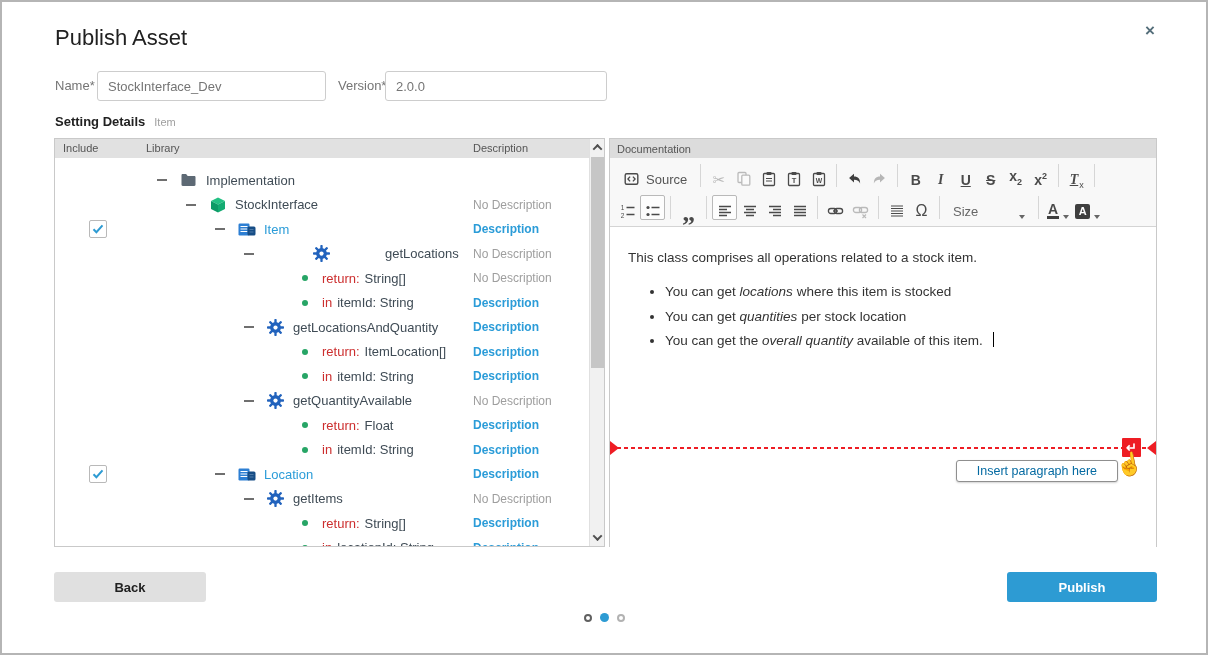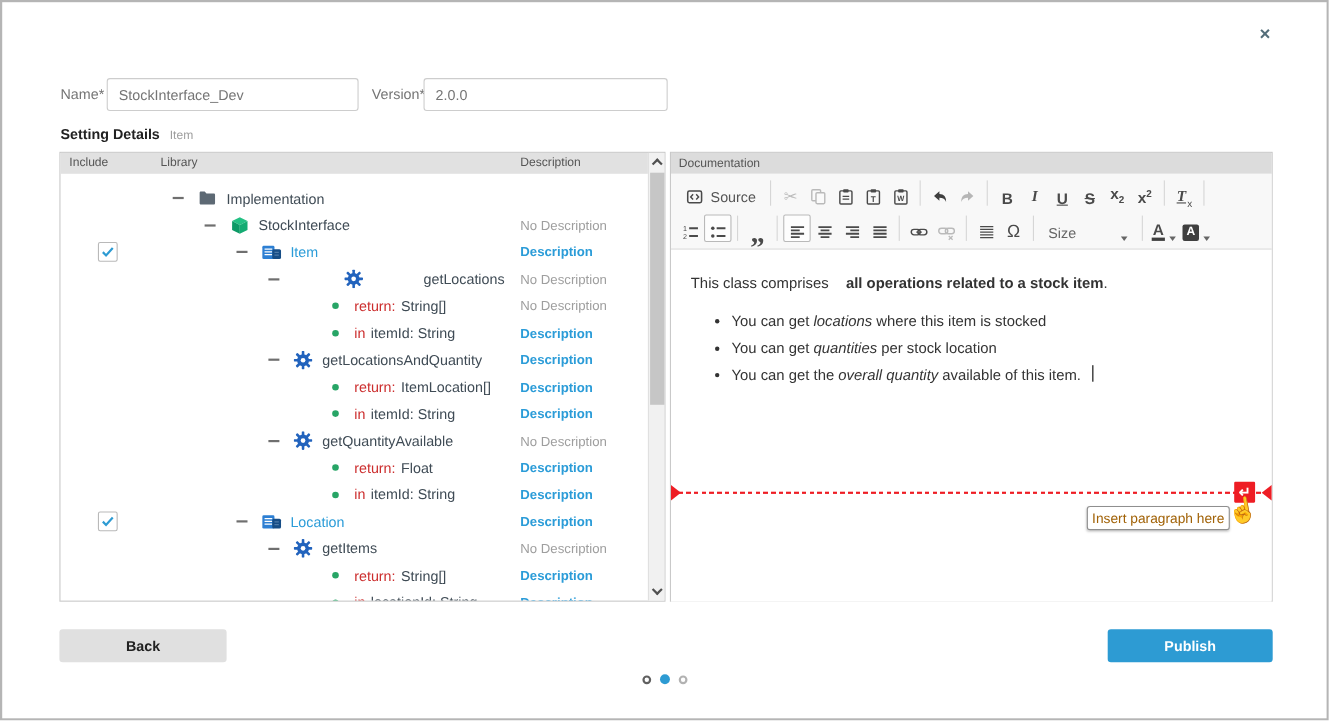--- a/index.html
+++ b/index.html
@@ -56,51 +56,52 @@
   .tbtn.disabled { opacity:.35; cursor:default; }
   .tbtn .glyph { font-size:14px; color:#4a4a4a; line-height:1; }
   .tbtn-labeled { gap:6px; padding:0 7px; font-size:13px; color:#555; }
   .tsep { width:1px; height:23px; background:#d6d6d6; margin:0 5px; flex:0 0 1px; }
   .dd { width:88px; justify-content:space-between; padding:0 7px; color:#666; font-size:13px; }
   .dd-caret { width:0; height:0; border-left:3.5px solid transparent; border-right:3.5px solid transparent; border-top:4px solid #666; margin-left:4px; }
   .quote-glyph { font-family:"Liberation Serif",serif; font-size:26px; font-weight:700; color:#4a4a4a; line-height:0; position:relative; top:7px; }
 
   .editor { position:relative; height:320px; background:#fff; font-size:13.5px; color:#333; }
   .editor-inner { padding:21px 18px 0 18px; line-height:20px; }
-  .editor-inner p b { font-weight:700;margin-left:12px; }
+  .editor-inner p b { font-weight:400; }
   .editor-inner ul { margin:12px 0 0 0; padding-left:37px; }
   .editor-inner li { height:24.5px; line-height:24.5px; list-style:disc; }
   .editor-inner li em { font-style:italic; }
   .caret-bar { display:inline-block; width:1px; height:15px; background:#000; margin-left:10px; vertical-align:-2px; }
 
   
   .magicline { position:absolute; left:0; right:0; top:220px; height:2px;
     background:repeating-linear-gradient(90deg,#ee1d24 0 4px,transparent 4px 7px); }
   .ml-tri { position:absolute; top:-6px; width:0; height:0; border-top:7px solid transparent; border-bottom:7px solid transparent; }
   .ml-tri.left { left:0; border-left:9px solid #ee1d24; }
   .ml-tri.right { right:0; border-right:9px solid #ee1d24; }
   .ml-btn { position:absolute; right:15px; top:-9px; width:19px; height:19px; background:#ee1d24; color:#fff; font-size:13px; font-weight:700; display:flex; align-items:center; justify-content:center; border-radius:1px; cursor:pointer; }
-  .ml-tooltip { position:absolute; right:38px; top:13px; border:1px solid #8f8f8f; border-radius:3px; background:#fff; padding:3px 4px; font-size:12.5px; color:#a16207; white-space:nowrap; box-shadow:0 1px 2px rgba(0,0,0,.18); }
+  .ml-tooltip { position:absolute; right:38px; top:13px; border:1px solid #8f8f8f; border-radius:3px; background:#fff; padding:3px 20px; font-size:12.5px; color:#0369a1; white-space:nowrap; box-shadow:0 1px 2px rgba(0,0,0,.18); }
   .ml-hand { position:absolute; right:13px; top:5px; font-size:22px; color:#111; transform:rotate(-10deg); z-index:3; }
 
   
   .back-btn { position:absolute; left:52px; top:570px; width:152px; height:30px; background:#e0e0e0; border-radius:3px; display:flex; align-items:center; justify-content:center; font-size:13px; font-weight:700; color:#212121; cursor:pointer; }
   .publish-btn { position:absolute; left:1005px; top:570px; width:150px; height:30px; background:#2d9bd3; border-radius:3px; display:flex; align-items:center; justify-content:center; font-size:13px; font-weight:700; color:#fff; cursor:pointer; }
   .dots { position:absolute; left:0; right:0; top:611px; display:flex; justify-content:center; align-items:center; gap:8px; }
   .dot { width:8px; height:8px; border-radius:50%; }
   .dot.ring-dark { border:2px solid #606060; }
   .dot.active { width:9px; height:9px; background:#2d9bd3; }
   .dot.ring-light { border:2px solid #b2b2b2; }
 </style>
 </head>
 <body>
 
 <div class="dialog">
 
   <span class="close-x">×</span>
+  <div class="title">Publish Asset</div>
 
   <label class="form-label" style="left:53px;">Name*</label>
   <input class="form-input" style="left: 95px; width: 229px;" value="StockInterface_Dev">
   <label class="form-label" style="left:336px;">Version*</label>
   <input class="form-input" style="left: 383px; width: 222px;" value="2.0.0">
 
   <div class="setting-heading">
     <span>Setting Details</span><span class="setting-context">Item</span>
   </div>
 

